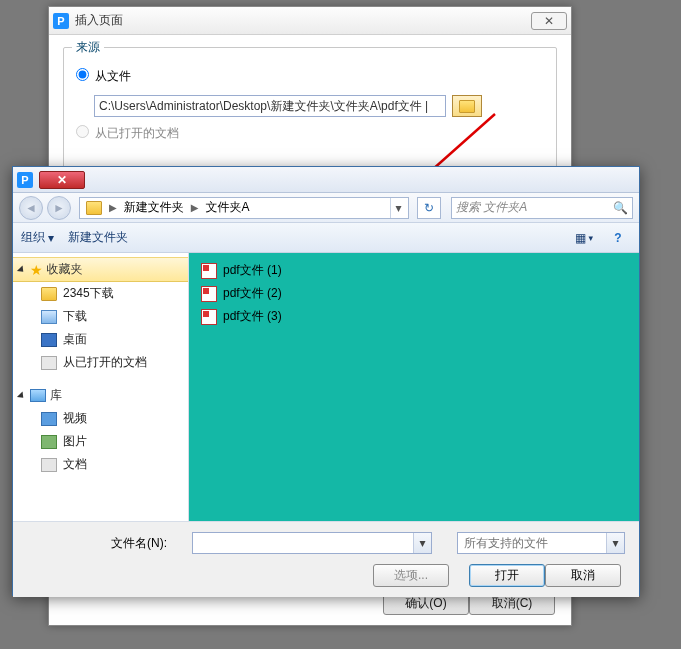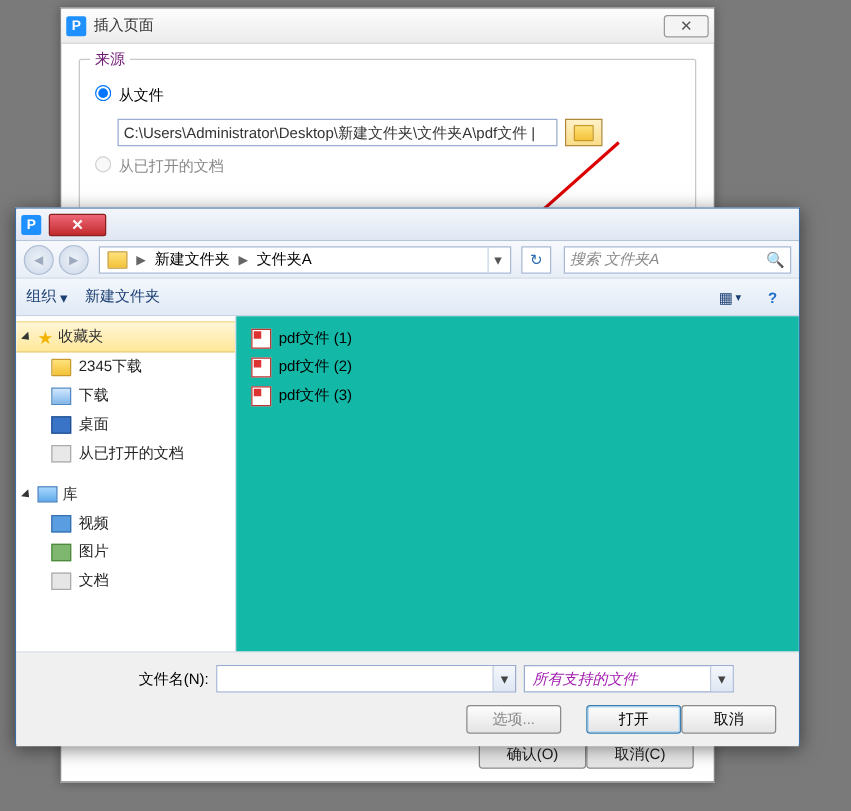--- a/index.html
+++ b/index.html
@@ -6,21 +6,21 @@
 body { background: #7a7a7a; width: 681px; height: 649px; position: relative; overflow: hidden; }
 
 
 .bg-dialog { position: absolute; left: 48px; top: 6px; width: 524px; height: 620px; background: #fff; border: 1px solid #888; box-shadow: 0 0 8px rgba(0,0,0,.3); }
 .bg-titlebar { height: 28px; background: linear-gradient(#fdfdfd,#ececec); border-bottom: 1px solid #d0d0d0; display: flex; align-items: center; padding: 0 4px; }
 .bg-title-icon { width: 16px; height: 16px; background: #1e90ff; border-radius: 2px; margin-right: 6px; display:inline-flex;align-items:center;justify-content:center;color:#fff;font-weight:bold;font-size:11px; }
 .bg-title { flex: 1; color: #333; }
 .bg-close { width: 36px; height: 18px; border: 1px solid #999; border-radius: 3px; display: flex; align-items: center; justify-content: center; color: #555; background:#f4f4f4; }
 .bg-body { padding: 12px 14px; }
 .fieldset { border: 1px solid #c8c8c8; border-radius: 2px; padding: 14px 12px 18px; position: relative; }
-.legend { position: absolute; top: -9px; left: 8px; background: #fff; padding: 0 4px; color: #701a75; }
+.legend { position: absolute; top: -9px; left: 8px; background: #fff; padding: 0 4px; color: #0c4a6e; }
 .radio-row { display: flex; align-items: flex-start; margin: 6px 0 10px; }
 .radio-row input { margin-right: 6px; }
 .path-row { display: flex; align-items: center; margin-left: 18px; }
 .path-input { width: 352px; height: 22px; border: 1px solid #9aaccf; padding: 0 4px; background: #fff; color:#333; }
 .browse-btn { width: 30px; height: 22px; margin-left: 6px; border: 1px solid #b08838; background: linear-gradient(#fff1c8,#f9dd87); display:flex;align-items:center;justify-content:center; }
 .radio-disabled { color: #888; margin-top: 8px; }
 .bg-buttons { position: absolute; bottom: 10px; right: 16px; display: flex; gap: 0; margin-top: 25px; }
 .win-btn { min-width: 86px; height: 24px; border: 1px solid #8a8a8a; background: linear-gradient(#fdfdfd,#e4e4e4); border-radius: 3px; display:flex;align-items:center;justify-content:center; color:#222; }
 
 
@@ -68,27 +68,27 @@
 .vid-ic { background:#5a9de0;border:1px solid #3670b0; }
 .pic-ic { background:#7fb770;border:1px solid #4d8a3e; }
 .doc-ic { background:#e6e6e6;border:1px solid #aaa; }
 
 .files { flex:1;background:#14b8a6;padding:6px 10px; }
 .file-row { display:flex;align-items:center;gap:6px;padding:3px 2px; }
 .pdf-ic { width:16px;height:16px;display:inline-block;position:relative;background:#fff;border:1px solid #b33; }
 .pdf-ic::before { content:"";position:absolute;left:1px;top:1px;width:6px;height:6px;background:#d33; }
 
 .od-bottom { background:#f0f0f0;border-top:1px solid #d6dde8;padding:10px 14px 10px; }
-.filename-row { display:flex;align-items:center;gap:6px;margin-bottom:10px; }
+.filename-row { display:flex;align-items:center;gap:6px;margin-bottom:10px;justify-content:space-between; }
 .filename-label { width: 140px; text-align:right; }
 .combo { height:22px;border:1px solid #9aaccf;background:#fff;display:flex;align-items:center;position:relative; }
 .combo .cdrop { width:18px;border-left:1px solid #c0cbe0;display:flex;align-items:center;justify-content:center;color:#444;height:100%;background:linear-gradient(#f4f7fc,#dfe7f3); }
 .fn-input { width:222px;padding:0 4px;border:none;outline:none;height:100%; }
 .filter-combo { width:168px; }
-.filter-text { flex:1;padding:0 6px;color:#a21caf;font-style:italic; }
+.filter-text { flex:1;padding:0 6px;color:#737373; }
 .od-btn-row { display:flex;justify-content:flex-end;padding-right:4px; }
 .od-btn-row .spacer { flex:1; }
 .win-btn2 { min-width:76px;height:23px;border:1px solid #8a8a8a;border-radius:3px;background:linear-gradient(#fdfdfd,#e4e4e4);display:flex;align-items:center;justify-content:center; }
 .win-btn2.disabled { color:#888; }
 .win-btn2.primary { border-color:#3c7fb1;box-shadow:0 0 0 1px #a9d5f5 inset; }
 </style>
 </head>
 <body>
 
 <div class="bg-dialog">

